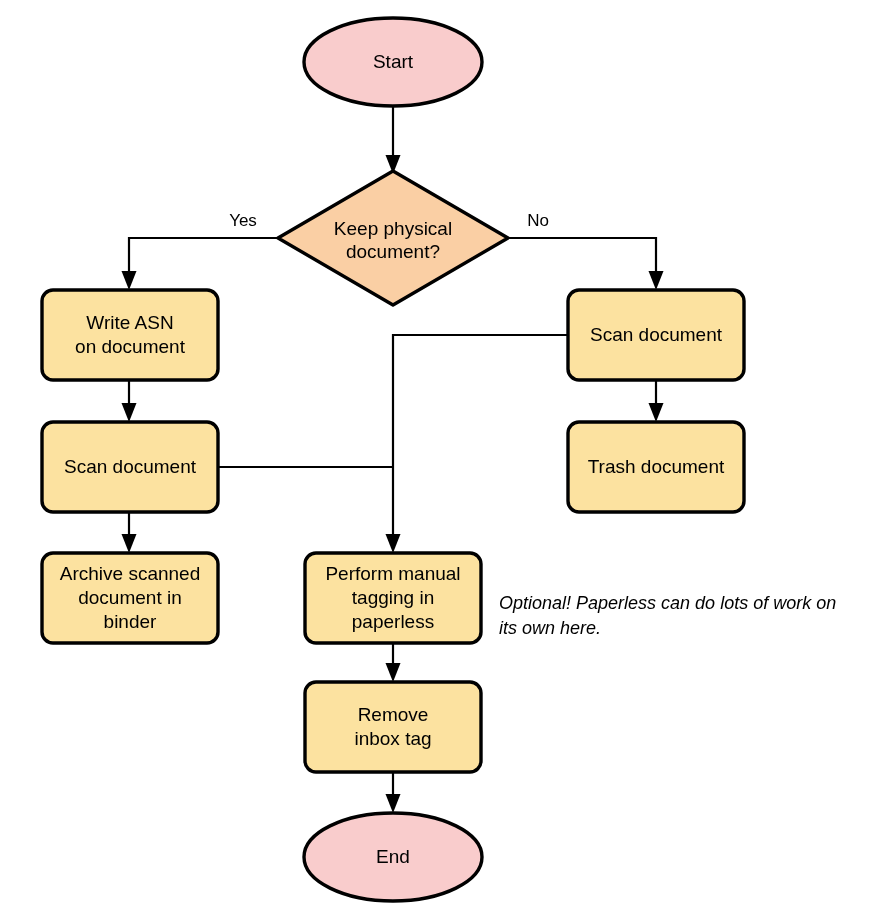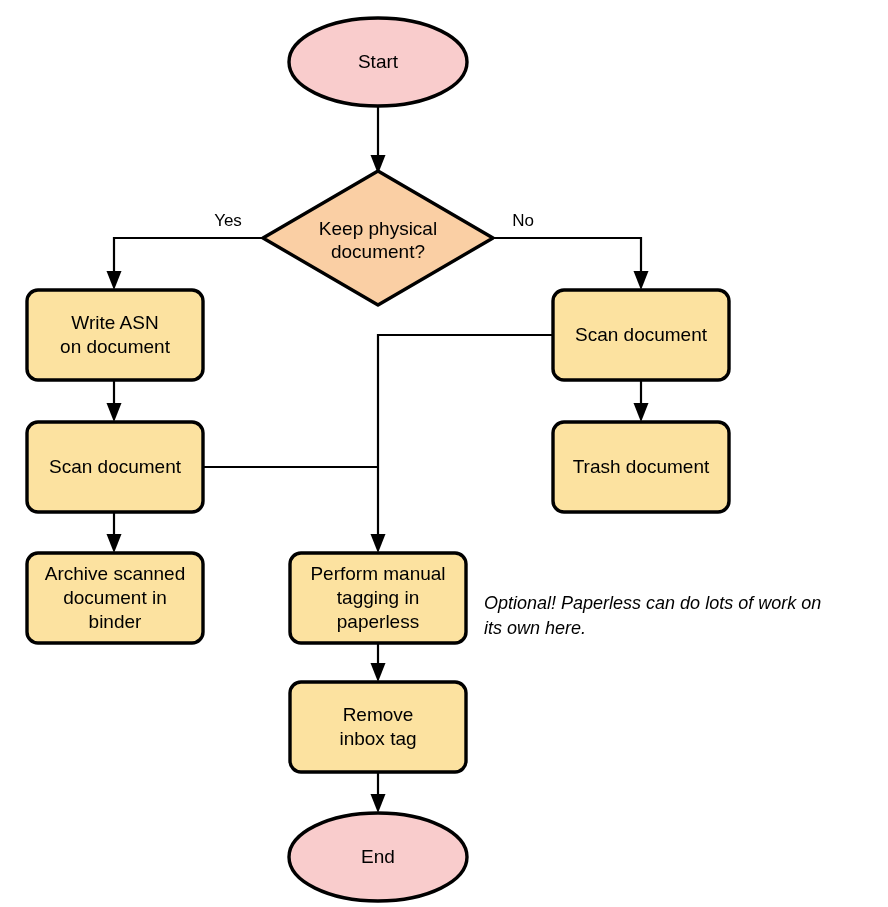--- a/index.html
+++ b/index.html
@@ -10,20 +10,21 @@
   }
   body {
     font-family: "Liberation Sans", sans-serif;
   }
   #flow-root {
     position: relative;
     width: 872px;
     height: 907px;
     background: #ffffff;
     overflow: hidden;
+    margin-left: 15px;
   }
   #flow-svg {
     position: absolute;
     left: 0;
     top: 0;
     width: 888px;
     height: 907px;
     display: block;
   }
   .node-label {

